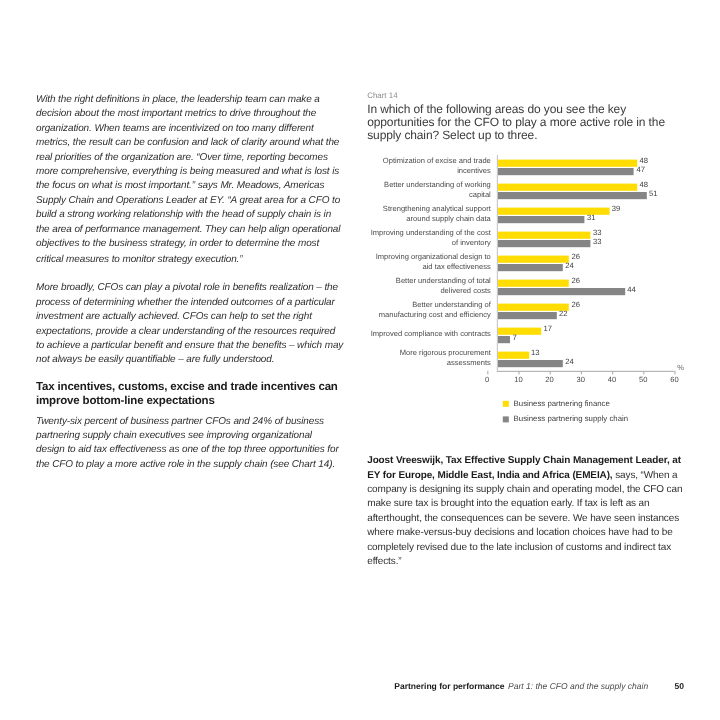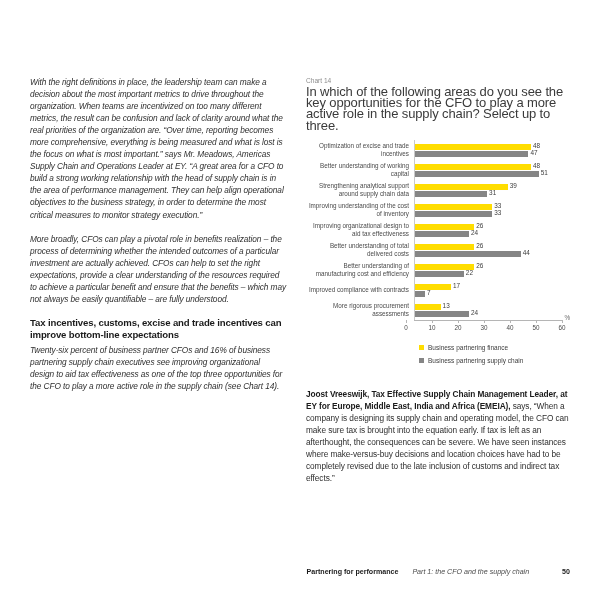--- a/index.html
+++ b/index.html
@@ -52,21 +52,21 @@
     top: 76px;
     width: 264px;
   }
   .chart-num {
     font-size: 6.6px;
     color: #8d8d8d;
     line-height: 9px;
     margin-bottom: 1px;
   }
   .chart-q {
-    font-size: 13px;
+    font-size: 10px;
     line-height: 11.2px;
     color: #3a3a3a;
     margin-bottom: 9px;
     letter-spacing: -0.01em;
   }
 
   
   .chart {
     position: relative;
     width: 264px;
@@ -199,21 +199,20 @@
   .footer {
     position: absolute;
     left: 306px;
     right: 30px;
     top: 568px;
     display: flex;
     align-items: baseline;
     justify-content: flex-end;
     font-size: 7.1px;
     color: #3a3a3a;
-    gap: 11px;
   }
   .footer-strong {
     font-weight: bold;
     color: #1b1b1b;
     margin-right: 3px;
   }
   .footer-rest { color: #4a4a4a; font-style: italic; }
   .footer-page {
     font-weight: bold;
     color: #1b1b1b;
@@ -222,21 +221,21 @@
 </style>
 </head>
 <body>
 
 <div class="page">
 
   <div class="left-col">
     <p class="body-par">With the right definitions in place, the leadership team can make a decision about the most important metrics to drive throughout the organization. When teams are incentivized on too many different metrics, the result can be confusion and lack of clarity around what the real priorities of the organization are. “Over time, reporting becomes more comprehensive, everything is being measured and what is lost is the focus on what is most important.” says Mr. Meadows, Americas Supply Chain and Operations Leader at EY. “A great area for a CFO to build a strong working relationship with the head of supply chain is in the area of performance management. They can help align operational objectives to the business strategy, in order to determine the most critical measures to monitor strategy execution.”</p>
     <p class="body-par">More broadly, CFOs can play a pivotal role in benefits realization – the process of determining whether the intended outcomes of a particular investment are actually achieved. CFOs can help to set the right expectations, provide a clear understanding of the resources required to achieve a particular benefit and ensure that the benefits – which may not always be easily quantifiable – are fully understood.</p>
     <h2 class="section-head">Tax incentives, customs, excise and trade incentives can improve bottom-line expectations</h2>
-    <p class="body-par">Twenty-six percent of business partner CFOs and 16% of business partnering supply chain executives see improving organizational design to aid tax effectiveness as one of the top three opportunities for the CFO to play a more active role in the supply chain (see Chart 14).</p>
+    <p class="body-par">Twenty-six percent of business partner CFOs and 24% of business partnering supply chain executives see improving organizational design to aid tax effectiveness as one of the top three opportunities for the CFO to play a more active role in the supply chain (see Chart 14).</p>
   </div>
 
   <div class="right-col">
 
     <div class="chart-num">Chart 14</div>
     <div class="chart-q">In which of the following areas do you see the key opportunities for the CFO to play a more active role in the supply chain? Select up to three.</div>
 
     <div class="chart">
       <div class="rows" id="chart-rows">
           <div class="row">

